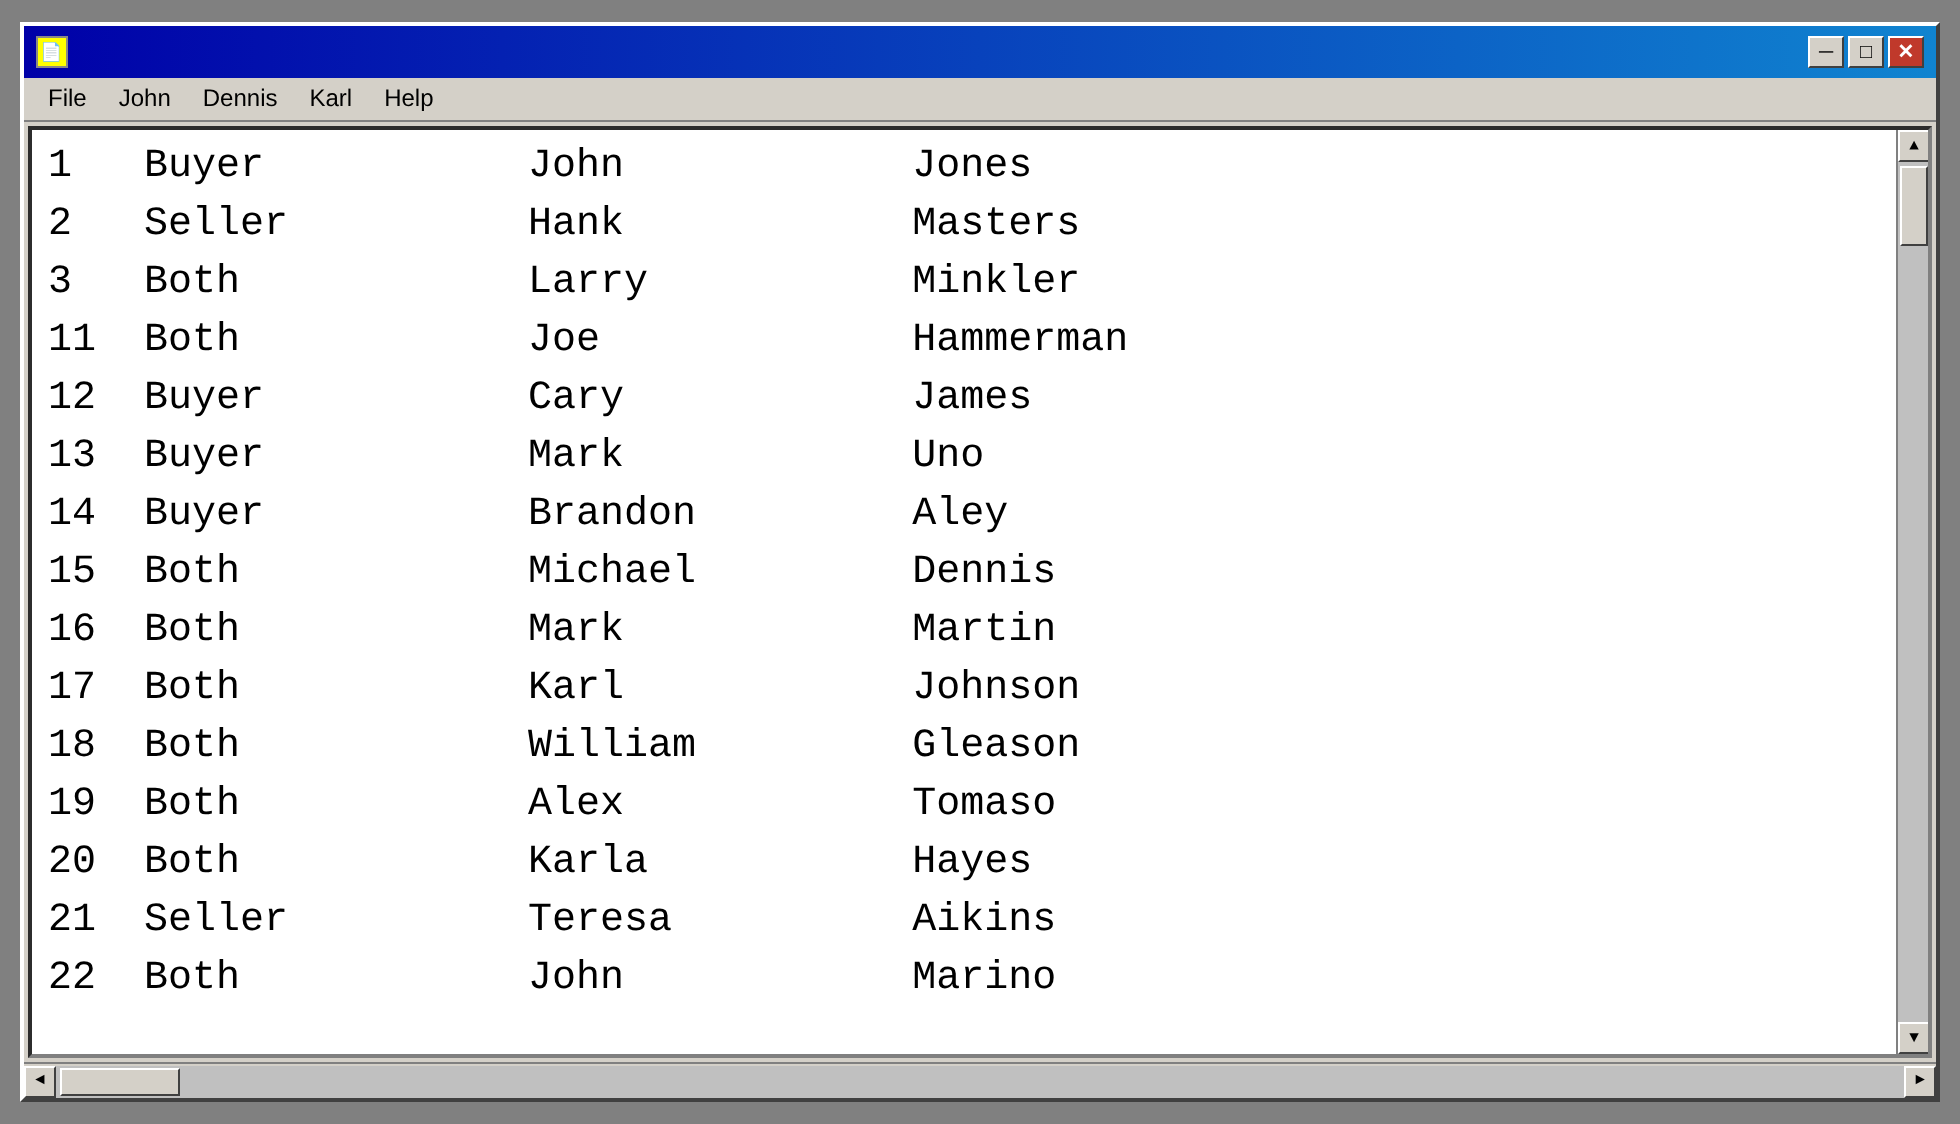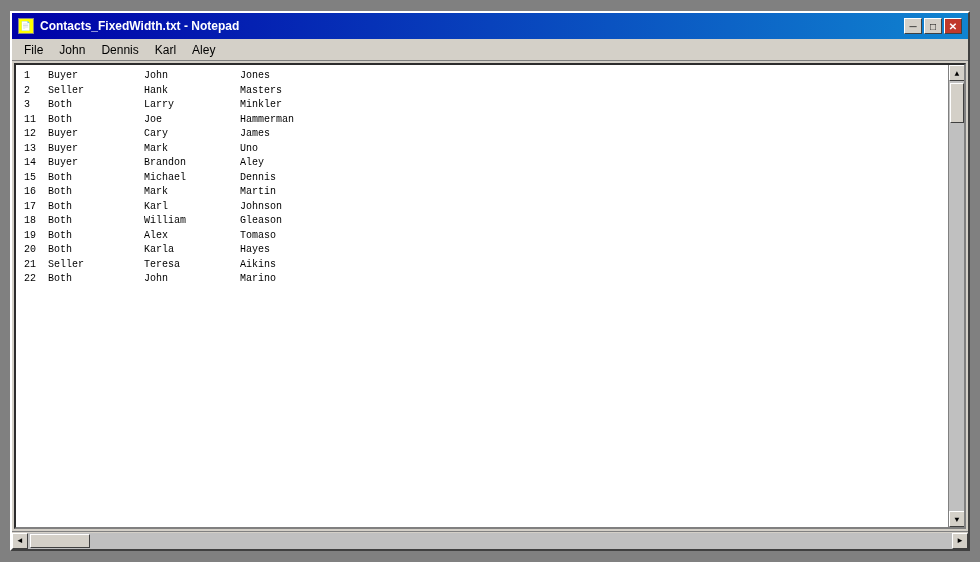--- a/index.html
+++ b/index.html
@@ -91,21 +91,21 @@
       color: white;
     }
 
     .menu-bar {
       background: #d4d0c8;
       padding: 2px 4px;
       display: flex;
       gap: 0px;
       border-bottom: 1px solid #808080;
       height: 22px;
-      align-items: center;
+      align-items: flex-end;
     }
 
     .menu-item {
       padding: 2px 8px;
       font-family: 'Tahoma', sans-serif;
       font-size: 12px;
       cursor: pointer;
       color: #000;
     }
 
@@ -116,21 +116,21 @@
       background: white;
       border: 2px inset #808080;
       margin: 2px;
     }
 
     .text-content {
       flex: 1;
       overflow: hidden;
       padding: 4px 8px;
       font-family: 'Courier New', Courier, monospace;
-      font-size: 10px;
+      font-size: 20px;
       line-height: 1.45;
       white-space: pre;
     }
 
     .scrollbar-y {
       width: 16px;
       background: #d4d0c8;
       display: flex;
       flex-direction: column;
       border-left: 1px solid #808080;
@@ -212,35 +212,34 @@
     }
   </style>
 </head>
 <body>
 
 <div class="window">
 
   <div class="title-bar">
     <div class="title-bar-left">
       <div class="title-icon">📄</div>
-      <span class="title-text">Contacts_FixedWidth.txt - Notepad</span>
     </div>
     <div class="title-buttons">
       <button class="title-btn">─</button>
       <button class="title-btn">□</button>
       <button class="title-btn close">✕</button>
     </div>
   </div>
 
   <div class="menu-bar">
     <span class="menu-item">File</span>
     <span class="menu-item">John</span>
     <span class="menu-item">Dennis</span>
     <span class="menu-item">Karl</span>
-    <span class="menu-item">Aley</span>
+    <span class="menu-item">Help</span>
   </div>
 
   <div class="content-area">
     <div class="text-content" id="text-area">1   Buyer           John            Jones
 2   Seller          Hank            Masters
 3   Both            Larry           Minkler
 11  Both            Joe             Hammerman
 12  Buyer           Cary            James
 13  Buyer           Mark            Uno
 14  Buyer           Brandon         Aley

